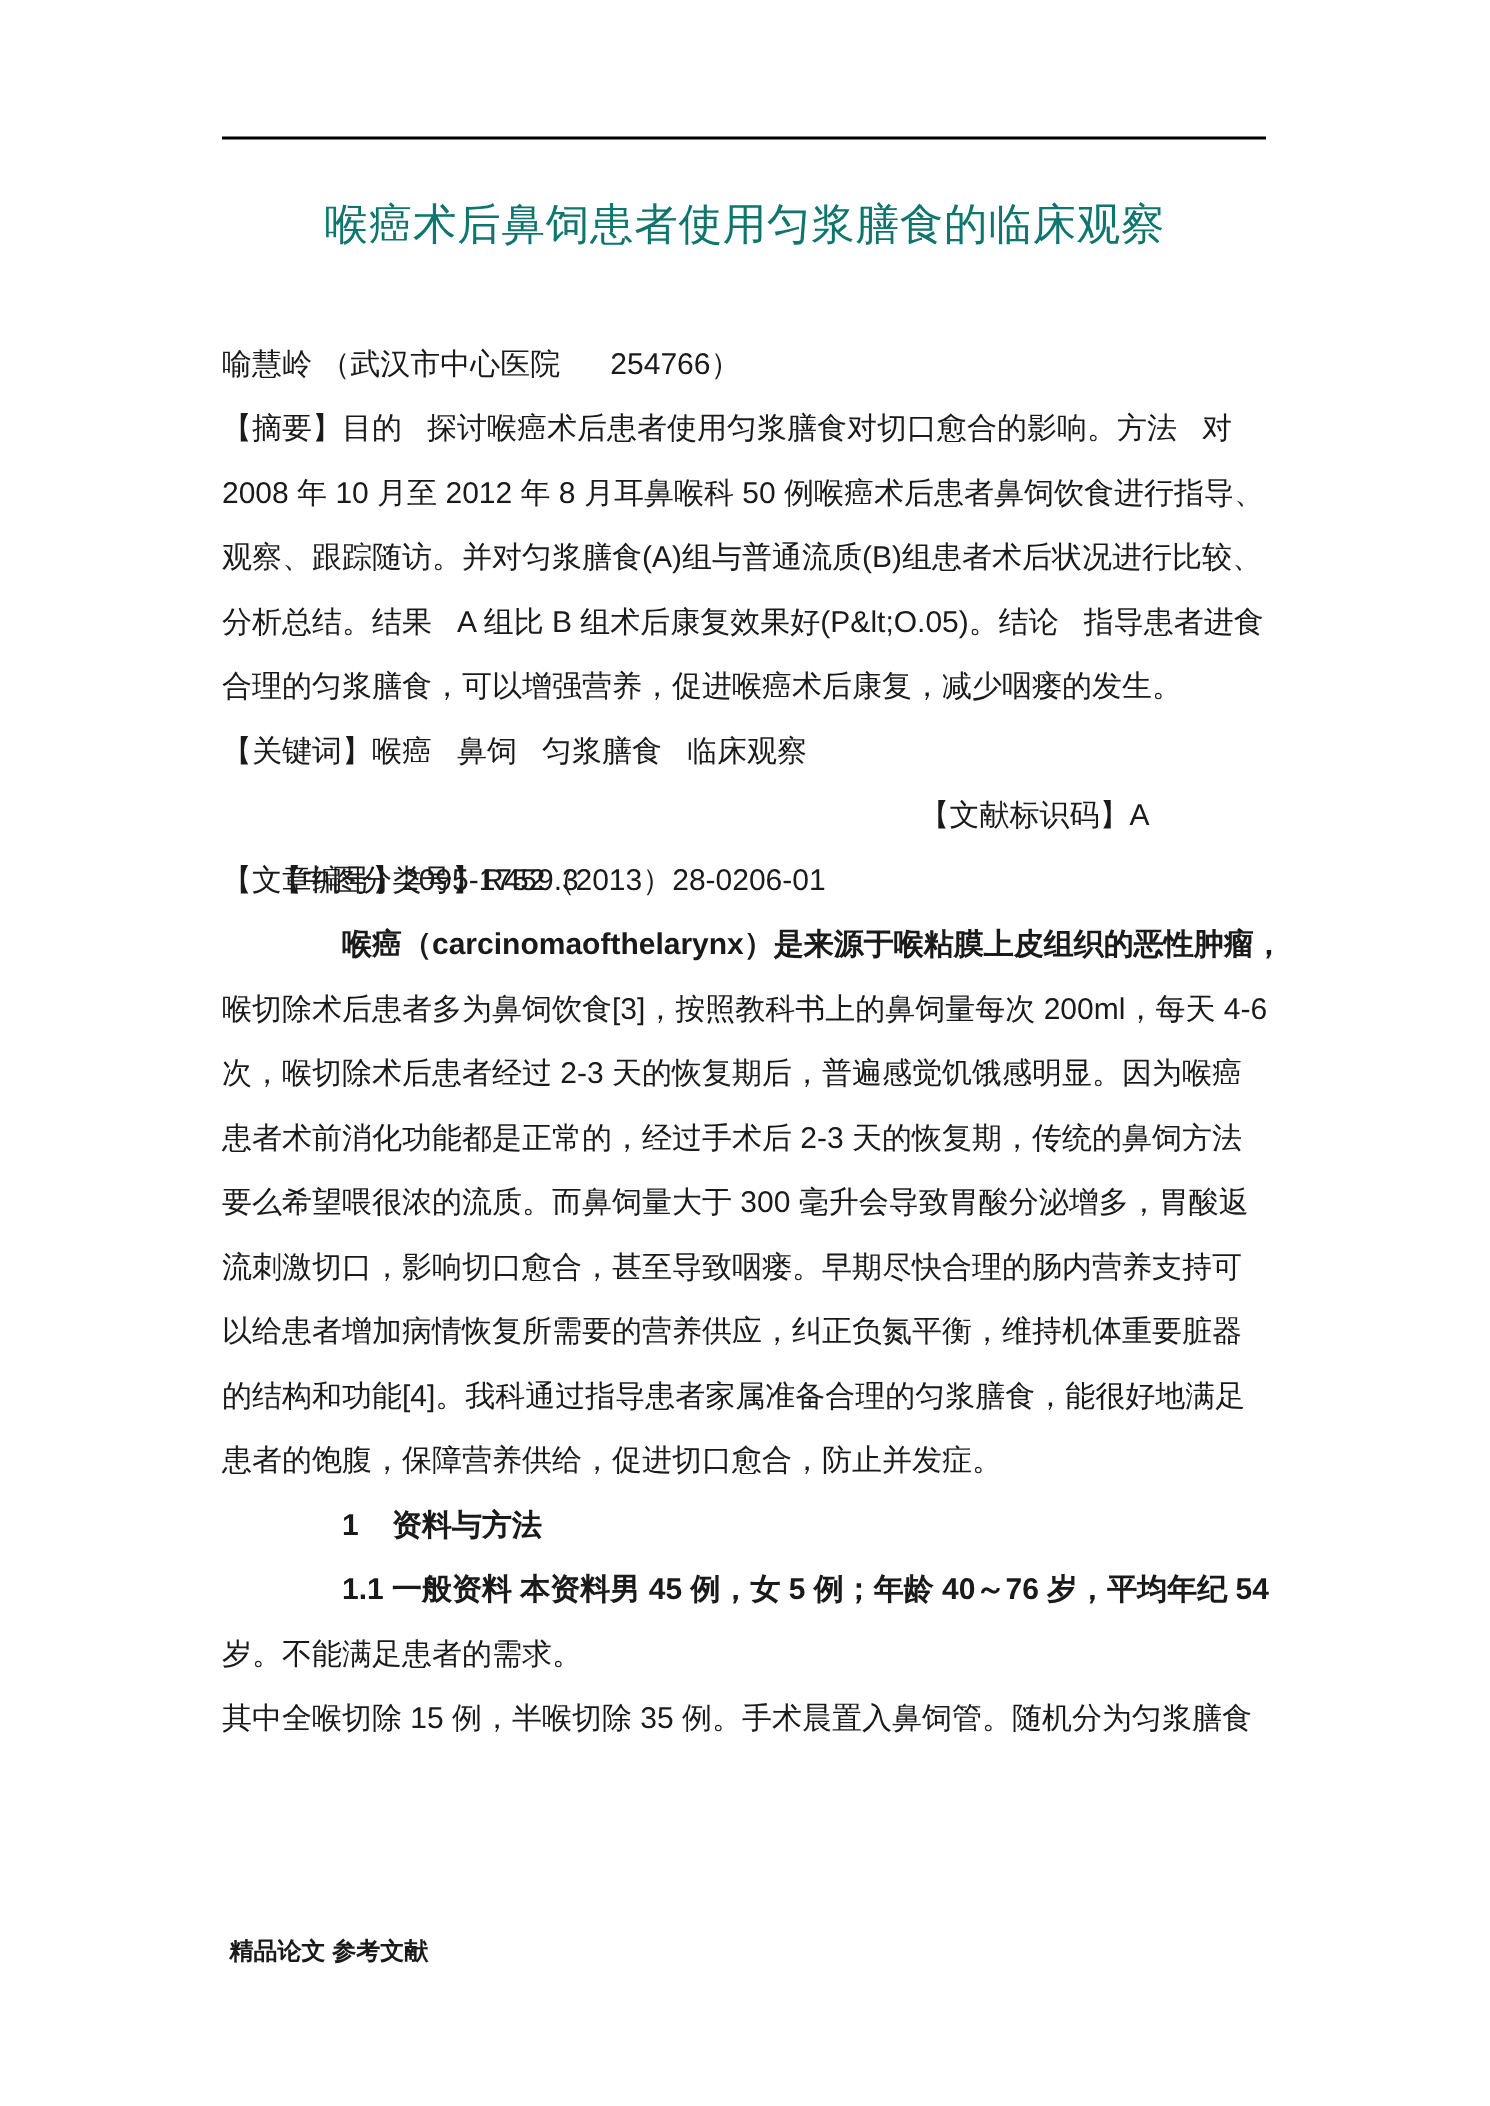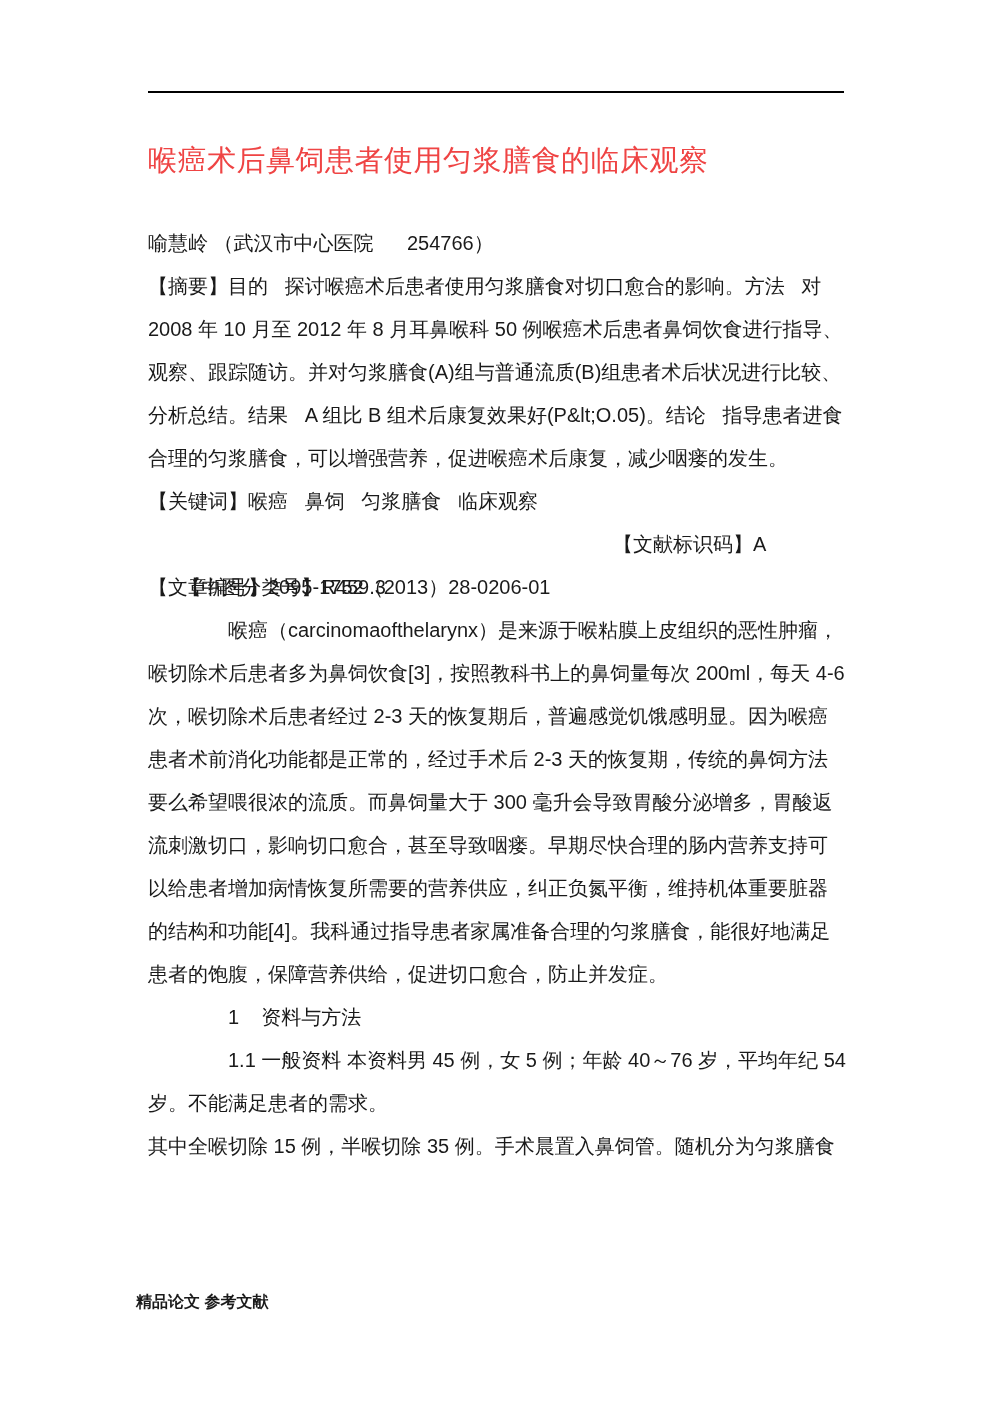--- a/index.html
+++ b/index.html
@@ -23,58 +23,60 @@
     position: absolute;
     left: 148px;
     top: 91px;
     width: 696px;
     height: 2px;
     background: #000000;
   }
   .doc-title {
     position: absolute;
     left: 148px;
-    top: 142px;
+    top: 132px;
     width: 697px;
     margin: 0;
+    text-align: center;
     font-family: "Liberation Serif", "DejaVu Serif", serif;
     font-weight: 400;
     font-size: 29px;
     line-height: 36px;
-    color: #ef4444;
+    color: #0f766e;
     letter-spacing: 0.5px;
     white-space: pre;
   }
   .content {
     position: absolute;
     left: 148px;
     top: 222px;
     width: 710px;
   }
   .line {
     height: 43px;
     line-height: 43px;
     font-size: 20px;
     white-space: pre;
     color: #1a1a1a;
   }
   .indent {
     padding-left: 80px;
+    font-weight: bold;
   }
   .split-line {
     position: relative;
   }
   .split-line .doc-code {
     position: absolute;
     left: 465px;
     top: 0;
   }
   .footer-mark {
     position: absolute;
-    left: 136px;
+    left: 153px;
     top: 1292px;
     font-size: 16px;
     line-height: 20px;
     font-weight: 700;
     color: #1a1a1a;
     white-space: pre;
   }
 </style>
 </head>
 <body>

